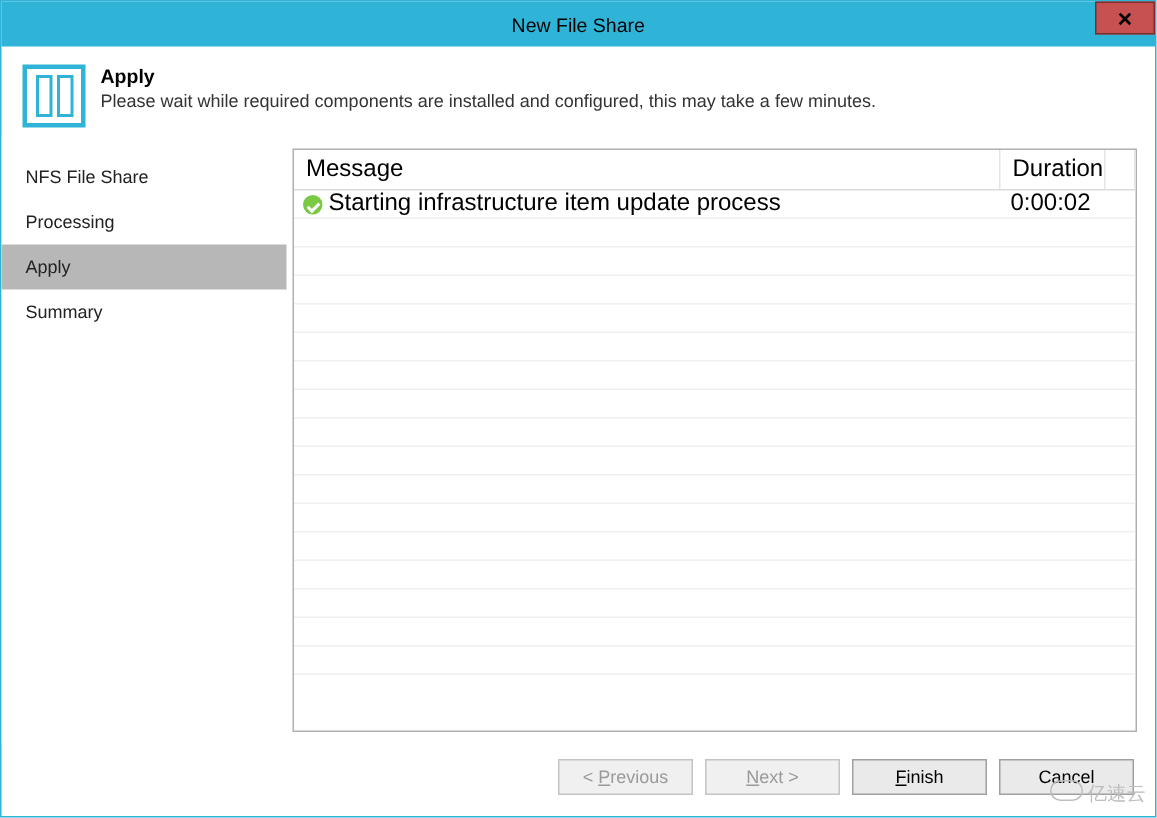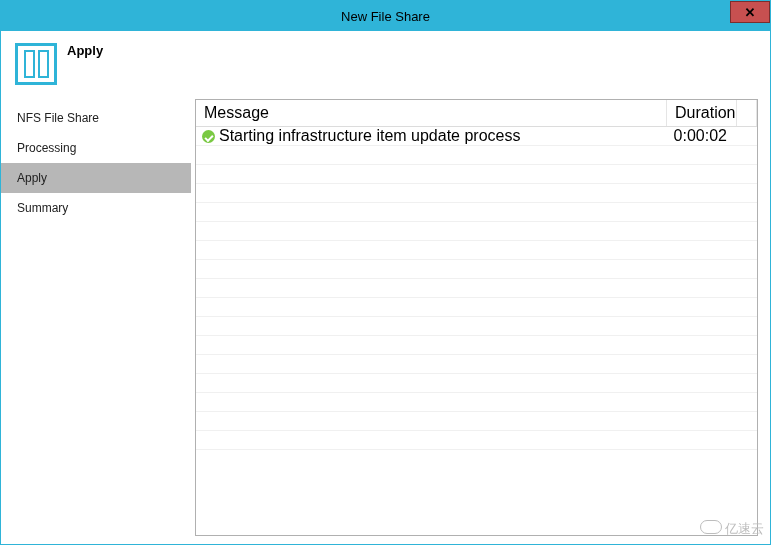--- a/index.html
+++ b/index.html
@@ -215,20 +215,21 @@
     </div>
   </div>
 
   <div class="header">
     <div class="header-icon">
       <div class="bar"></div>
         <div class="bar"></div>
     </div>
     <div class="header-text">
       <h2>Apply</h2>
+      <p>Please wait while required components are installed and configured, this may take a few minutes.</p>
     </div>
   </div>
 
   <div class="body">
     <div class="sidebar" id="sidebar">
         <div class="sidebar-item">NFS File Share</div>
         <div class="sidebar-item">Processing</div>
         <div class="sidebar-item active">Apply</div>
         <div class="sidebar-item">Summary</div>
       </div>
@@ -327,18 +328,24 @@
             <div class="grid-row">
               <div class="cell cell-msg"></div>
               <div class="cell cell-dur"></div>
               <div class="cell cell-pad"></div>
             </div>
           </div>
       </div>
     </div>
   </div>
 
+  <div class="footer">
+    <button class="btn" id="btn-prev" disabled="">&lt; <span class="u">P</span>revious</button>
+    <button class="btn" id="btn-next" disabled=""><span class="u">N</span>ext &gt;</button>
+    <button class="btn" id="btn-finish"><span class="u">F</span>inish</button>
+    <button class="btn" id="btn-cancel">Cancel</button>
+  </div>
 
   <div class="watermark">
     <span class="cloud"></span>
     <span>亿速云</span>
   </div>
 </div>
 
 </body></html>

